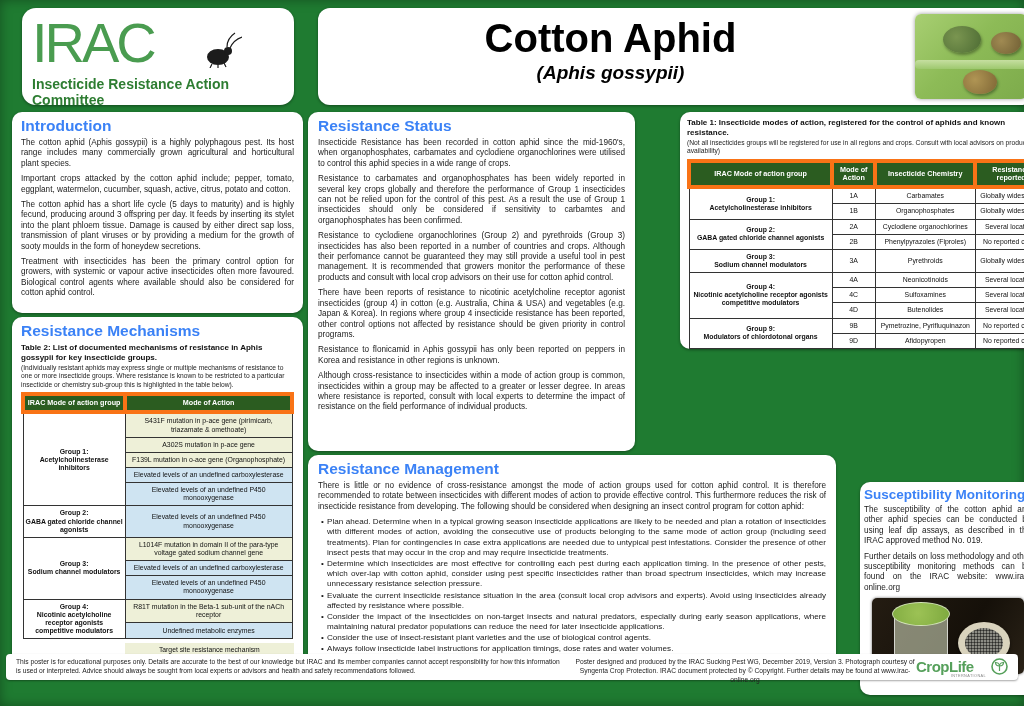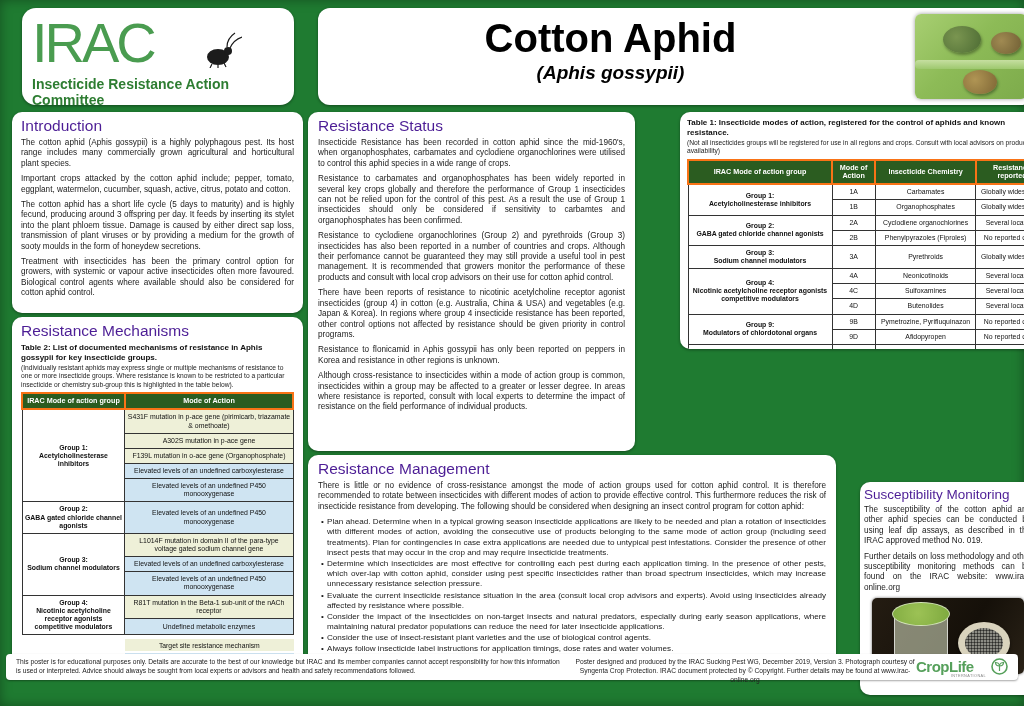--- a/index.html
+++ b/index.html
@@ -25,32 +25,32 @@
   .aphid.a1{left:28px;top:12px;width:38px;height:27px;background:radial-gradient(circle at 35% 40%,#7a9550,#4c6b33);box-shadow:1px 2px 3px rgba(0,0,0,.35);}
   .aphid.a2{left:76px;top:18px;width:30px;height:22px;background:radial-gradient(circle at 35% 40%,#a08a52,#6f5e33);box-shadow:1px 2px 3px rgba(0,0,0,.35);}
   .aphid.a3{left:48px;top:56px;width:34px;height:24px;background:radial-gradient(circle at 35% 40%,#b09554,#7d6534);box-shadow:1px 2px 3px rgba(0,0,0,.35);}
   
   .intro-box{left:12px;top:112px;width:291px;height:201px;padding:5px 9px;}
   .mech-box{left:12px;top:317px;width:291px;height:351px;padding:5px 9px;}
   .status-box{left:308px;top:112px;width:327px;height:339px;padding:5px 10px;}
   .mgmt-box{left:308px;top:455px;width:528px;height:213px;padding:5px 10px;}
   .t1-box{left:680px;top:112px;width:376px;height:237px;padding:5px 7px;}
   .mon-box{left:841px;top:482px;width:175px;height:213px;padding:5px 4px;margin-left:19px;}
-  h2.sec{margin:0 0 3px 0;color:#4c1d95;font-size:15.5px;font-weight:400;}
+  h2.sec{margin:0 0 3px 0;color:#3b82f6;font-size:15.5px;font-weight:700;}
   h2.sec.small{font-size:13.5px;}
   .para{margin:0 0 5px 0;font-size:8.2px;line-height:1.27;color:#1a1a1a;text-align:justify;}
   
   .bullet{display:flex;margin:0 0 1px 0;font-size:8.1px;line-height:1.26;color:#1a1a1a;}
   .bdot{width:9px;flex:0 0 9px;text-align:center;}
   .btxt{flex:1;text-align:justify;}
   
   .tbl-caption{font-size:8px;font-weight:bold;color:#111;line-height:1.25;margin:1px 0;}
   .tbl-note{font-size:6.7px;color:#222;line-height:1.25;margin:0 0 3px 0;}
   table.grid{border-collapse:collapse;width:100%;table-layout:fixed;}
-  table.grid th{background:#2b5c20;color:#fff;font-size:7.2px;font-weight:bold;border:2px solid #f97316;
+  table.grid th{background:#2b5c20;color:#fff;font-size:7.2px;font-weight:bold;border:4px solid #f97316;
                 padding:3px 2px;text-align:center;line-height:1.15;}
   table.grid td{border:1px solid #333;font-size:6.9px;line-height:1.18;text-align:center;
                 padding:3px 2px;color:#111;vertical-align:middle;}
   td.gcell{background:#fff;font-weight:bold;font-size:7.2px;}
   td.gcell .glabel{font-weight:800;}
   td.mcell.cream{background:#eef0d8;}
   td.mcell.blue{background:#cfe4f2;}
   .legend-wrap{margin-top:4px;margin-left:38%;width:62%;box-sizing:border-box;}
   .legend-row{font-size:6.8px;text-align:center;padding:2.5px 2px;margin-bottom:2px;color:#111;}
   .legend-row.cream{background:#eef0d8;}

